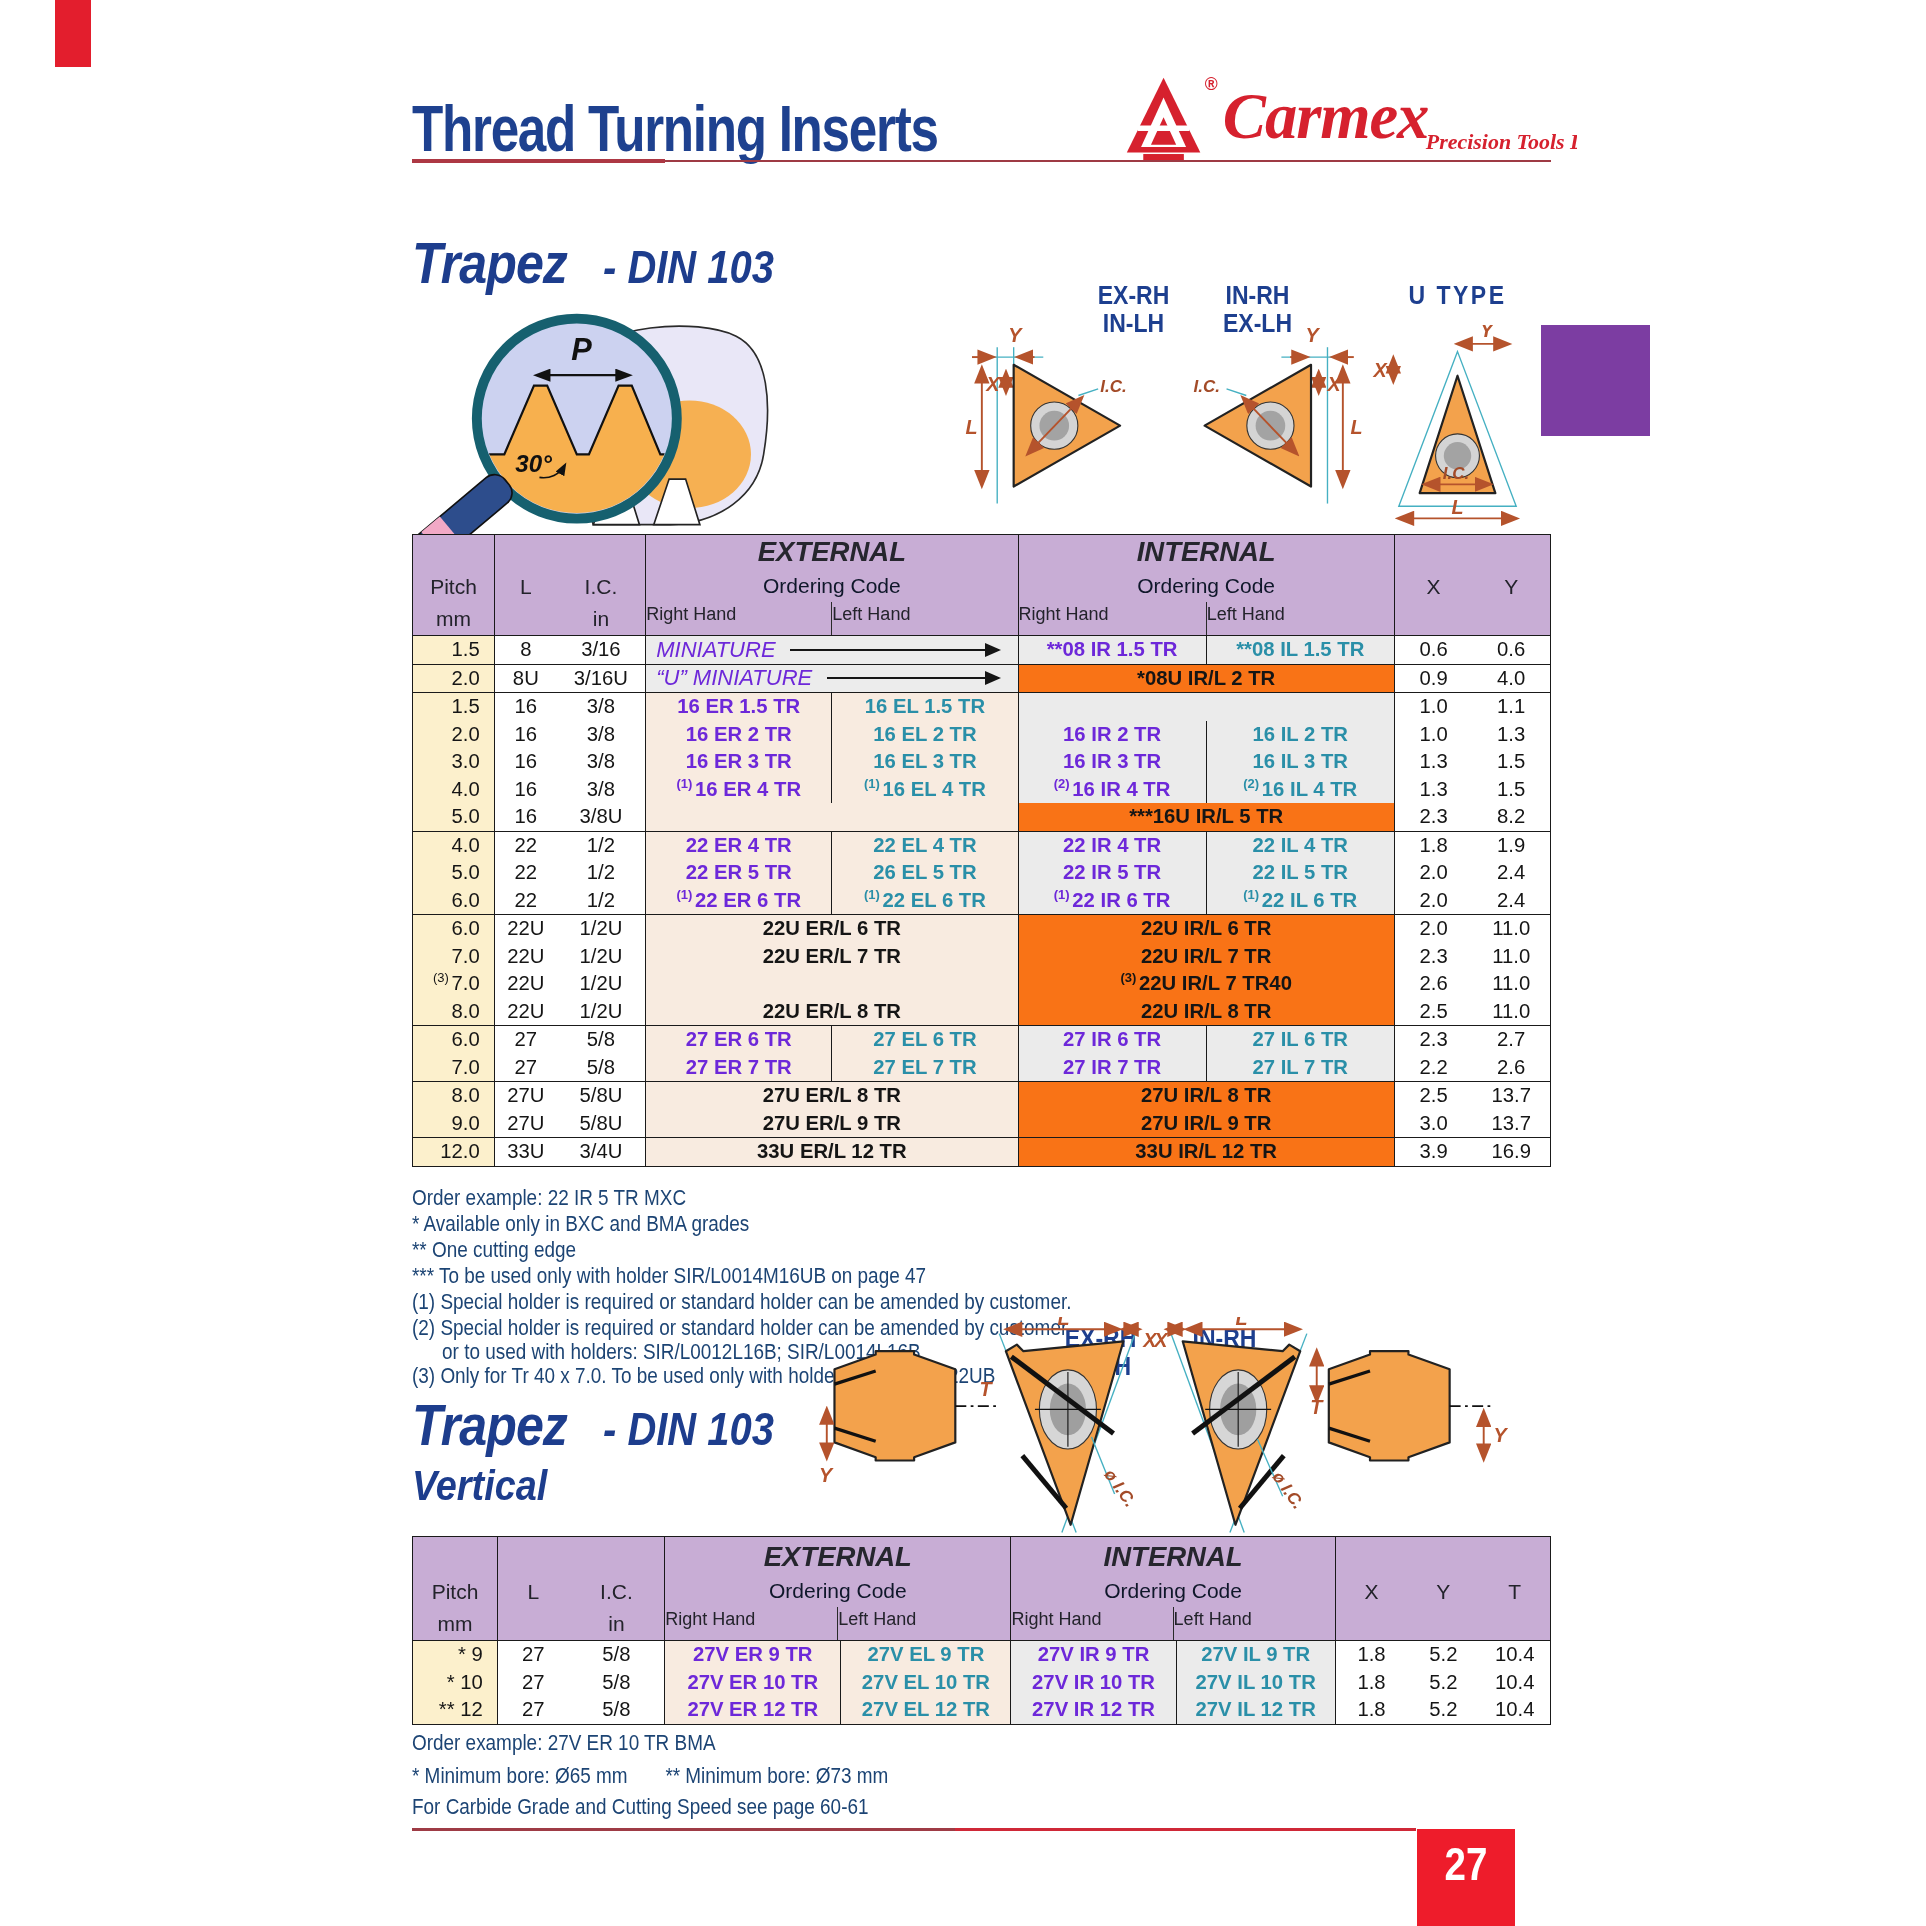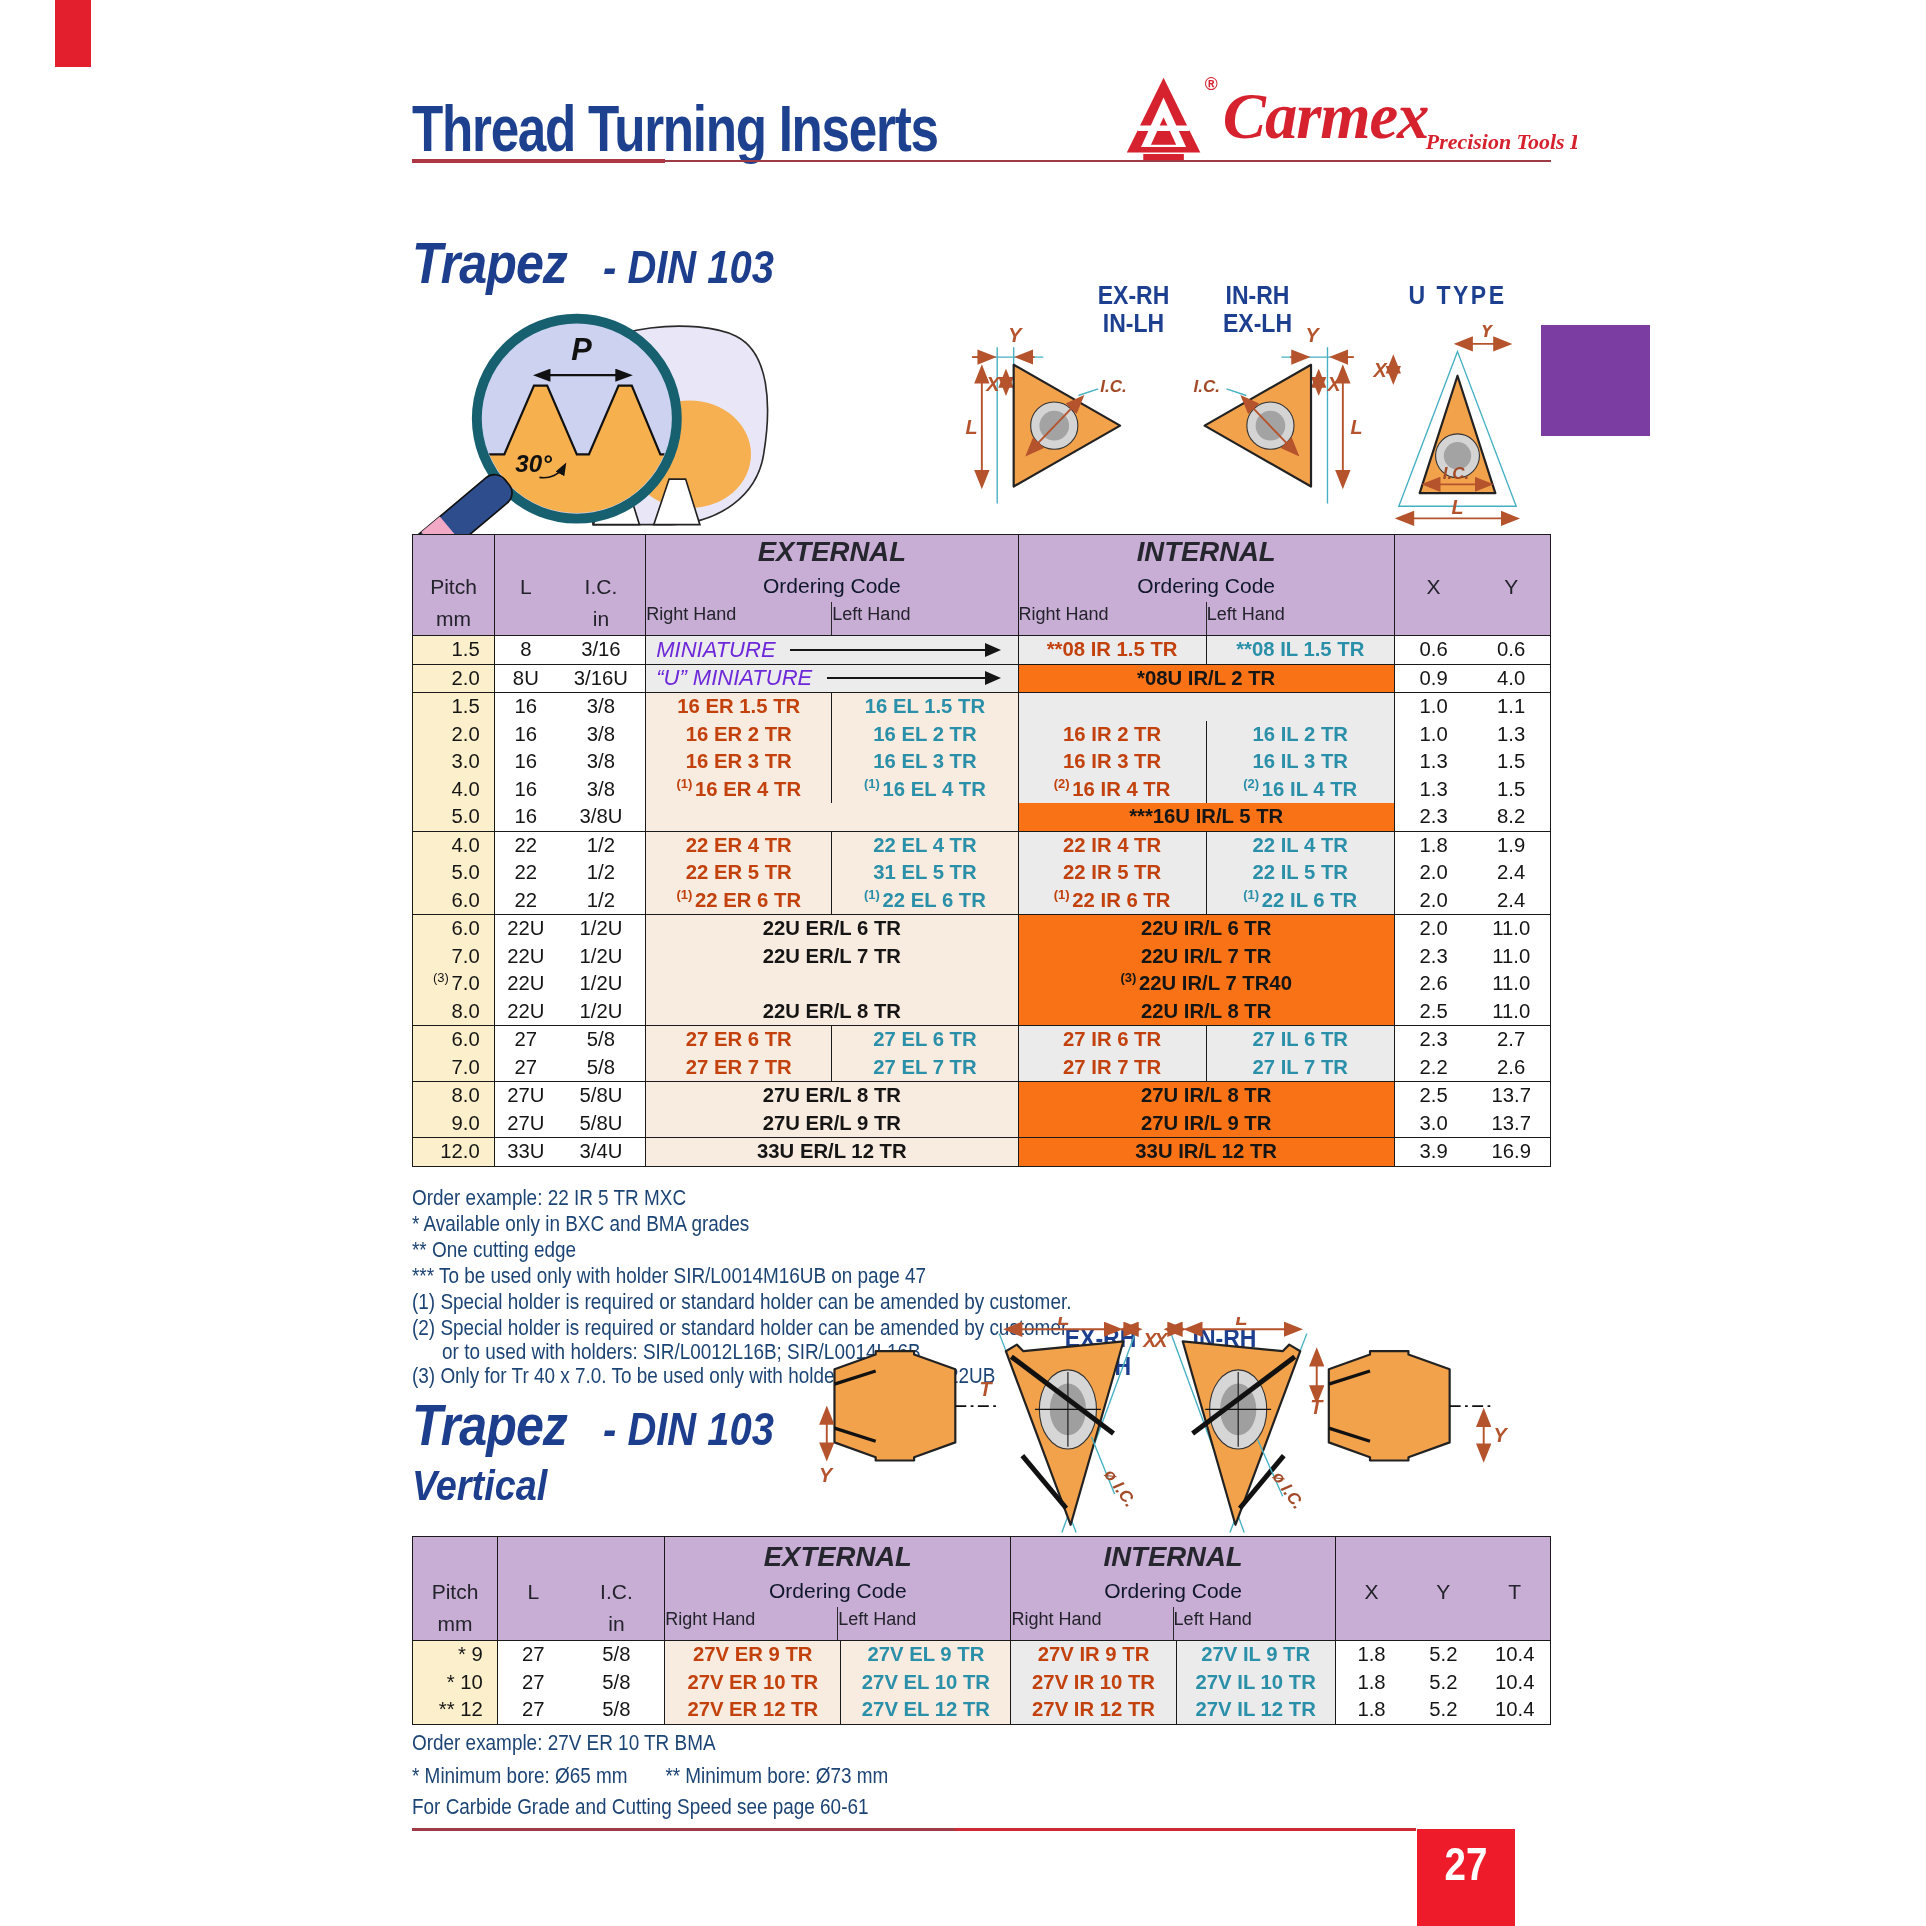--- a/index.html
+++ b/index.html
@@ -58,21 +58,21 @@
   .hands span + span{border-left:1.1px solid #2a2a2a;}
   .thsm .l1,.thsm .l2{font-size:21px;height:32px;display:flex;align-items:center;justify-content:center;}
   .bL3{border-left:1.6px solid #1a1a1a;}
   .bL2{border-left:1.1px solid #1a1a1a;}
 
   .t td{height:27.5px;font-size:20.3px;color:#151515;padding:0;}
   .t td.p{background:#fcf0cc;text-align:right;padding-right:14.3px;border-right:1.1px solid #1a1a1a;}
   .t td.num{text-align:center;}
   .t tr.gs td{border-top:1.6px solid #1a1a1a;}
   .code{font-weight:bold;text-align:center;white-space:nowrap;}
-  .code.rh{color:#c2410c;}
+  .code.rh{color:#6d28d9;}
   .code.lh{color:#2a8fa8;}
   .cdiv{border-right:1.1px solid #1a1a1a;}
   .bg-ext{background:#f8ebe0;}
   .bg-int{background:#ebebeb;}
   .espan,.ispan{color:#2a8fa8;font-weight:bold;text-align:center;}
   .espan{background:#f8ebe0;}
   .ispan{background:#f97316;}
   sup{font-size:13px;line-height:0;margin-right:2.7px;}
   .mlab{background:#ececec;}
   .mlab .in{display:flex;align-items:center;padding-left:10px;}
@@ -371,21 +371,21 @@
           <td class="code rh cdiv bL3 bg-int">22 IR 4 TR</td>
           <td class="code lh bg-int">22 IL 4 TR</td>
           <td class="num bL3">1.8</td>
           <td class="num">1.9</td>
         </tr>
         <tr>
           <td class="p">5.0</td>
           <td class="num">22</td>
           <td class="num">1/2</td>
           <td class="code rh cdiv bL3 bg-ext">22 ER 5 TR</td>
-          <td class="code lh bg-ext">31 EL 5 TR</td>
+          <td class="code lh bg-ext">26 EL 5 TR</td>
           <td class="code rh cdiv bL3 bg-int">22 IR 5 TR</td>
           <td class="code lh bg-int">22 IL 5 TR</td>
           <td class="num bL3">2.0</td>
           <td class="num">2.4</td>
         </tr>
         <tr>
           <td class="p">6.0</td>
           <td class="num">22</td>
           <td class="num">1/2</td>
           <td class="code rh cdiv bL3 bg-ext"><sup>(1)</sup>22 ER 6 TR</td>

